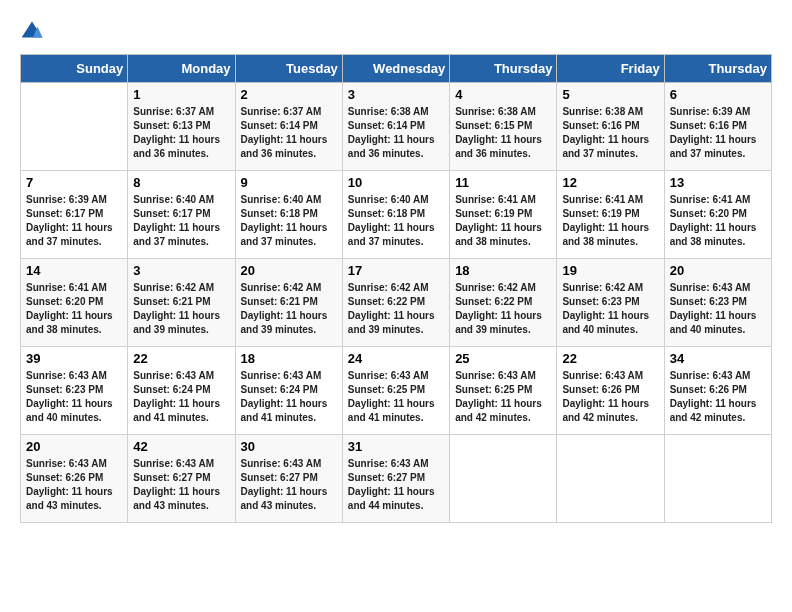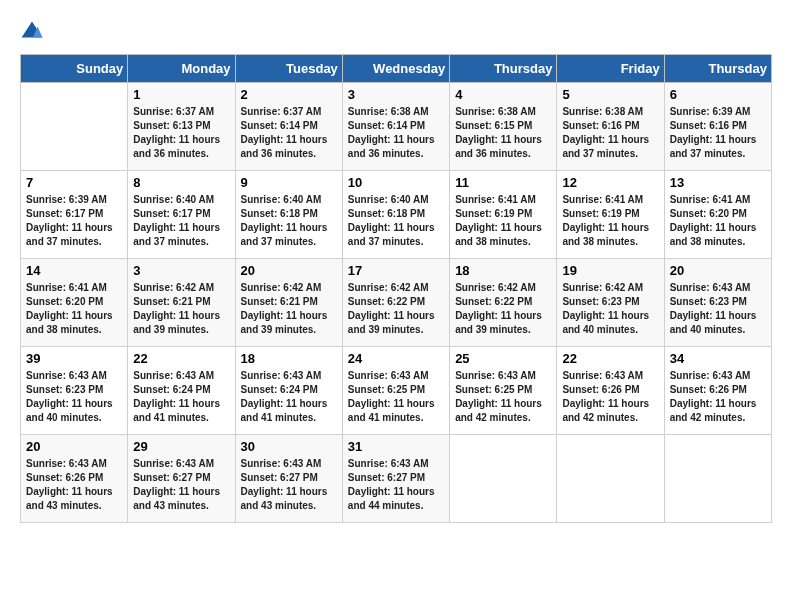--- a/index.html
+++ b/index.html
@@ -294,21 +294,21 @@
         </td>
       </tr>
       <tr>
         <td>
           <span class="day-num">20</span>
           <div class="cell-content" style="white-space: pre-line;">Sunrise: 6:43 AM
 Sunset: 6:26 PM
 Daylight: 11 hours and 43 minutes.</div>
         </td>
         <td>
-          <span class="day-num">29</span>
+          <span class="day-num">42</span>
           <div class="cell-content" style="white-space: pre-line;">Sunrise: 6:43 AM
 Sunset: 6:27 PM
 Daylight: 11 hours and 43 minutes.</div>
         </td>
         <td>
           <span class="day-num">30</span>
           <div class="cell-content" style="white-space: pre-line;">Sunrise: 6:43 AM
 Sunset: 6:27 PM
 Daylight: 11 hours and 43 minutes.</div>
         </td>

